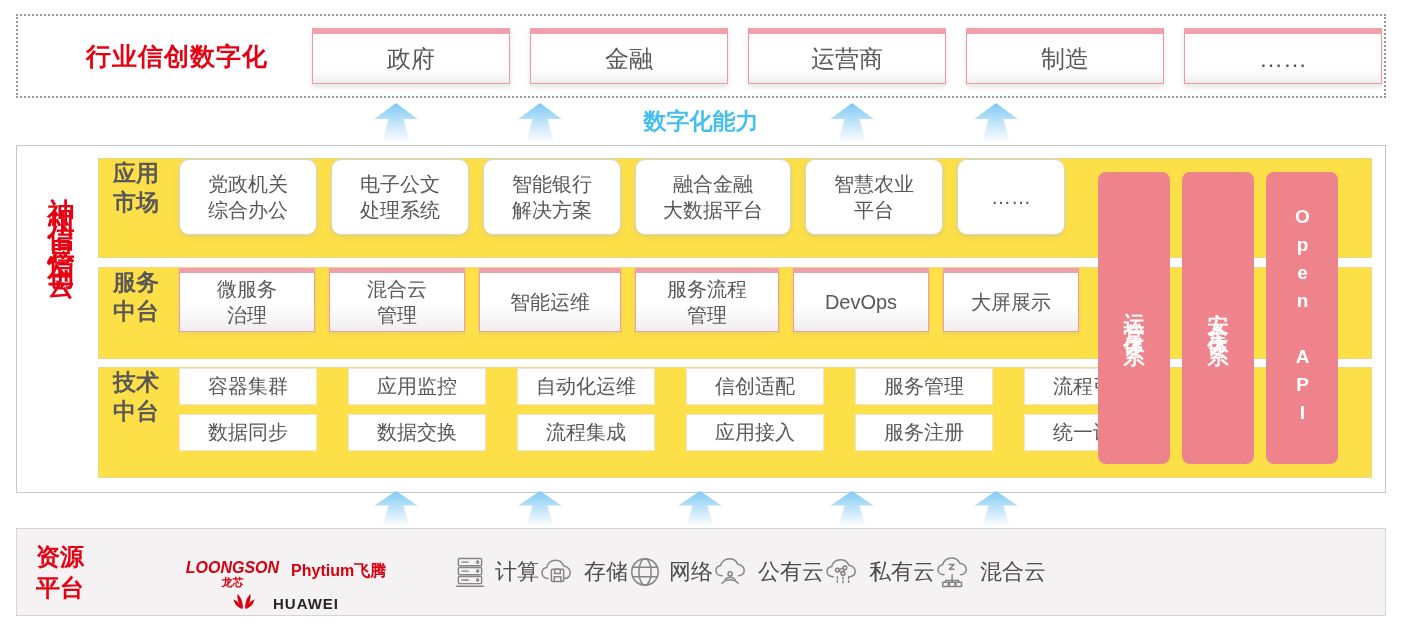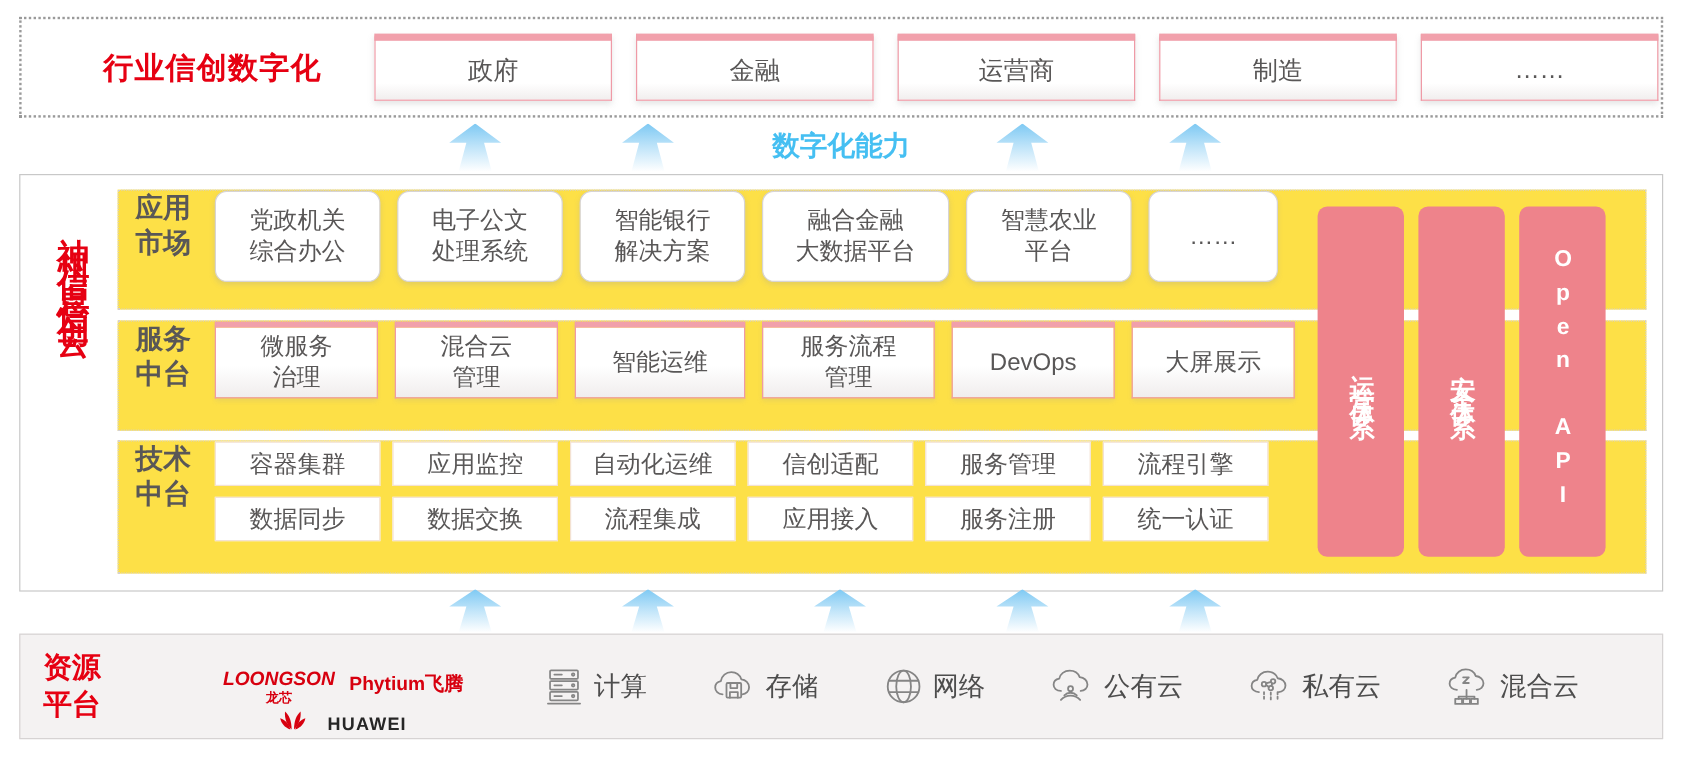--- a/index.html
+++ b/index.html
@@ -18,21 +18,21 @@
     margin-left:68px; font-size:25px; font-weight:bold; color:#e60012;
     letter-spacing:1px; white-space:nowrap; flex:none;
   }
   .industry-row { display:flex; gap:20px; margin-left:44px; }
   .industry-box {
     width:198px; height:56px; box-sizing:border-box;
     background:linear-gradient(180deg,#ffffff 0%,#ffffff 72%,#f1eeee 100%);
     border:1px solid #ef9aa6; border-top:6px solid #f1a0ab;
     box-shadow:0 3px 5px rgba(150,150,150,0.25);
     display:flex; align-items:center; justify-content:center;
-    font-size:21px; color:#595757;
+    font-size:24px; color:#595757;
   }
 
   
   .arrow-up {
     position:absolute; width:46px; height:40px;
     background:linear-gradient(180deg,#7ec9f3 0%,#bfe4f9 48%,rgba(255,255,255,0) 100%);
     clip-path:polygon(50% 0,97% 40%,66% 40%,80% 100%,20% 100%,34% 40%,3% 40%);
   }
   .cap-label {
     position:absolute; top:106px; left:601px; width:200px; text-align:center;
@@ -87,21 +87,21 @@
     font-size:20px; color:#595757; white-space:pre-line; line-height:1.3;
   }
   .prow2 .svc-box:nth-child(1){width:136px}
   .prow2 .svc-box:nth-child(2){width:136px}
   .prow2 .svc-box:nth-child(3){width:142px}
   .prow2 .svc-box:nth-child(4){width:144px}
   .prow2 .svc-box:nth-child(5){width:136px}
   .prow2 .svc-box:nth-child(6){width:136px}
 
   .tech-wrap { display:flex; flex-direction:column; gap:9px; }
-  .tech-line { display:flex; gap:10px; }
+  .tech-line { display:flex; gap:31px; }
   .tech-box {
     width:138px; height:37px; box-sizing:border-box; background:#ffffff;
     border:1px solid #f3e2d2;
     display:flex; align-items:center; justify-content:center;
     font-size:20px; color:#595757;
   }
 
   .pillar {
     position:absolute; top:26px; width:72px; height:292px;
     background:#ee838b; border-radius:8px; color:#ffffff;
@@ -125,21 +125,21 @@
   }
   .vendors { margin-left:94px; width:216px; flex:none; display:flex; flex-direction:column; align-items:center; }
   .vendor-line1 { display:flex; align-items:flex-start; gap:12px;margin-top:28px; }
   .loongson { display:flex; flex-direction:column; align-items:center; color:#d7000f; }
   .loongson-en { font-style:italic; font-weight:bold; font-size:16px; }
   .loongson-cn { font-size:11px; font-weight:bold; margin-top:-2px; }
   .phytium { color:#d7000f; font-weight:bold; font-size:16px; margin-top:2px; }
   .huawei { display:flex; align-items:center; gap:18px; margin-top:3px; }
   .huawei-text { font-weight:bold; font-size:15px; color:#262626; letter-spacing:1px; }
 
-  .resource-items { display:flex; align-items:center; margin-left:58px; gap:54px; }
+  .resource-items { display:flex; align-items:center; margin-left:58px; }
   .res-item { display:flex; align-items:center; gap:7px; }
   .res-label { font-size:22px; color:#4d4d4d; white-space:nowrap; }
   .res-icon svg { display:block; stroke:#858585; fill:none; stroke-width:1.6; stroke-linecap:round; stroke-linejoin:round; }
 </style>
 </head>
 <body>
 
 <div class="top-banner">
   <div class="banner-title">行业信创数字化</div>
   <div class="industry-row">

